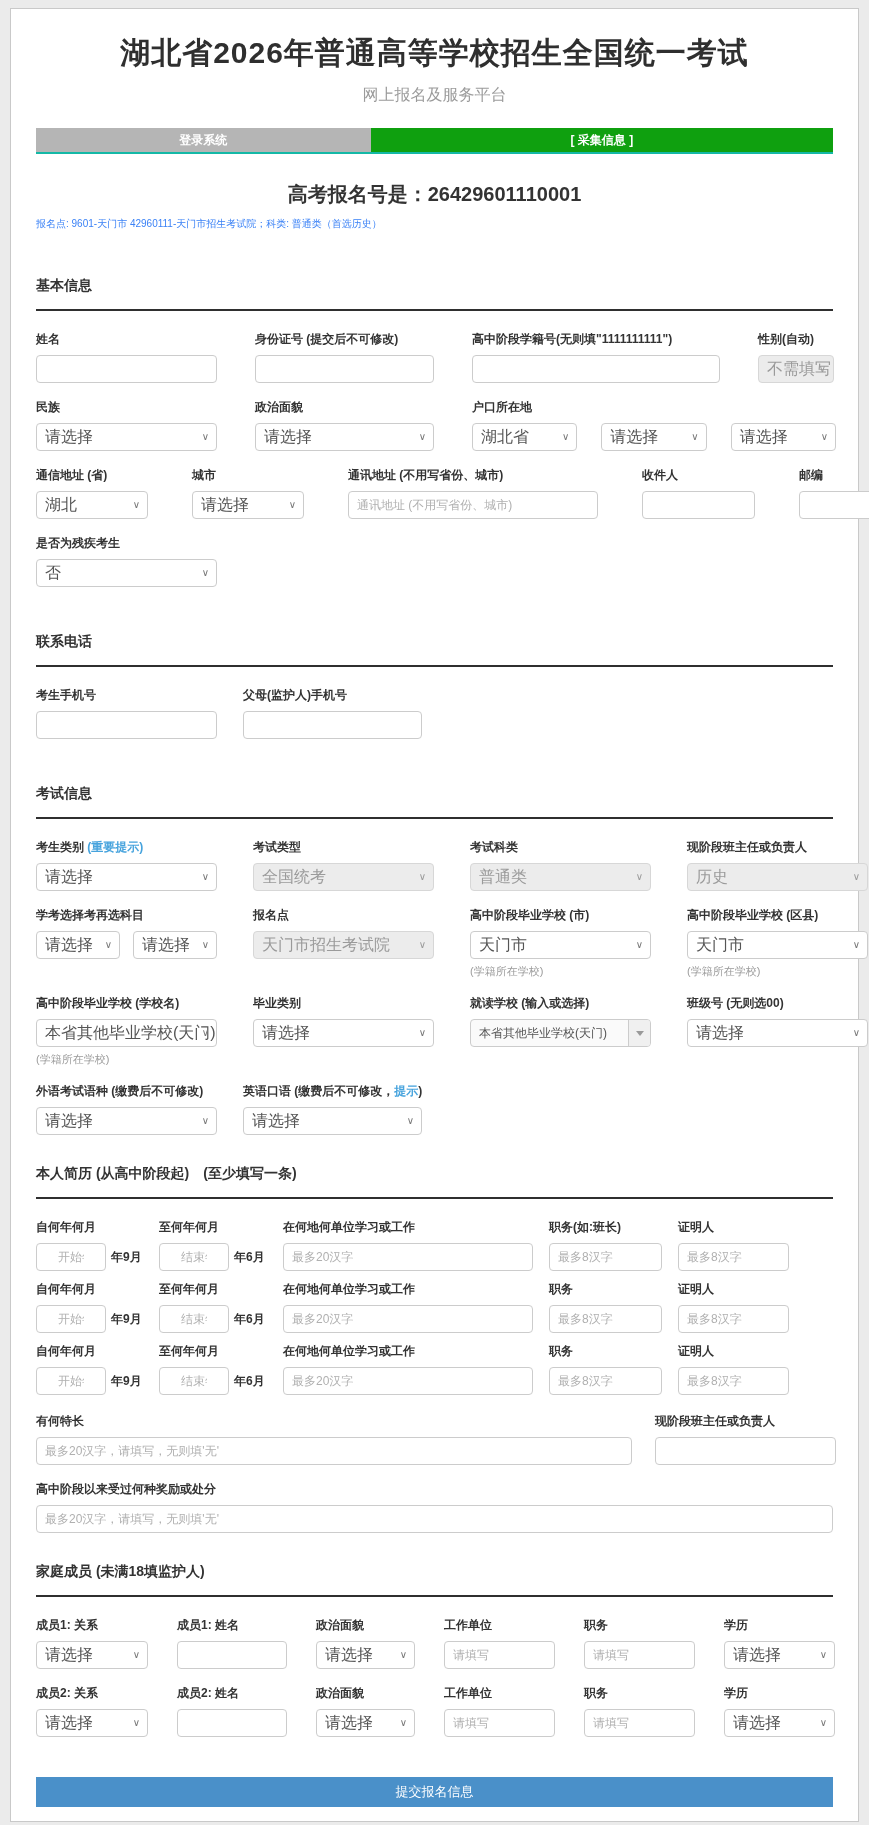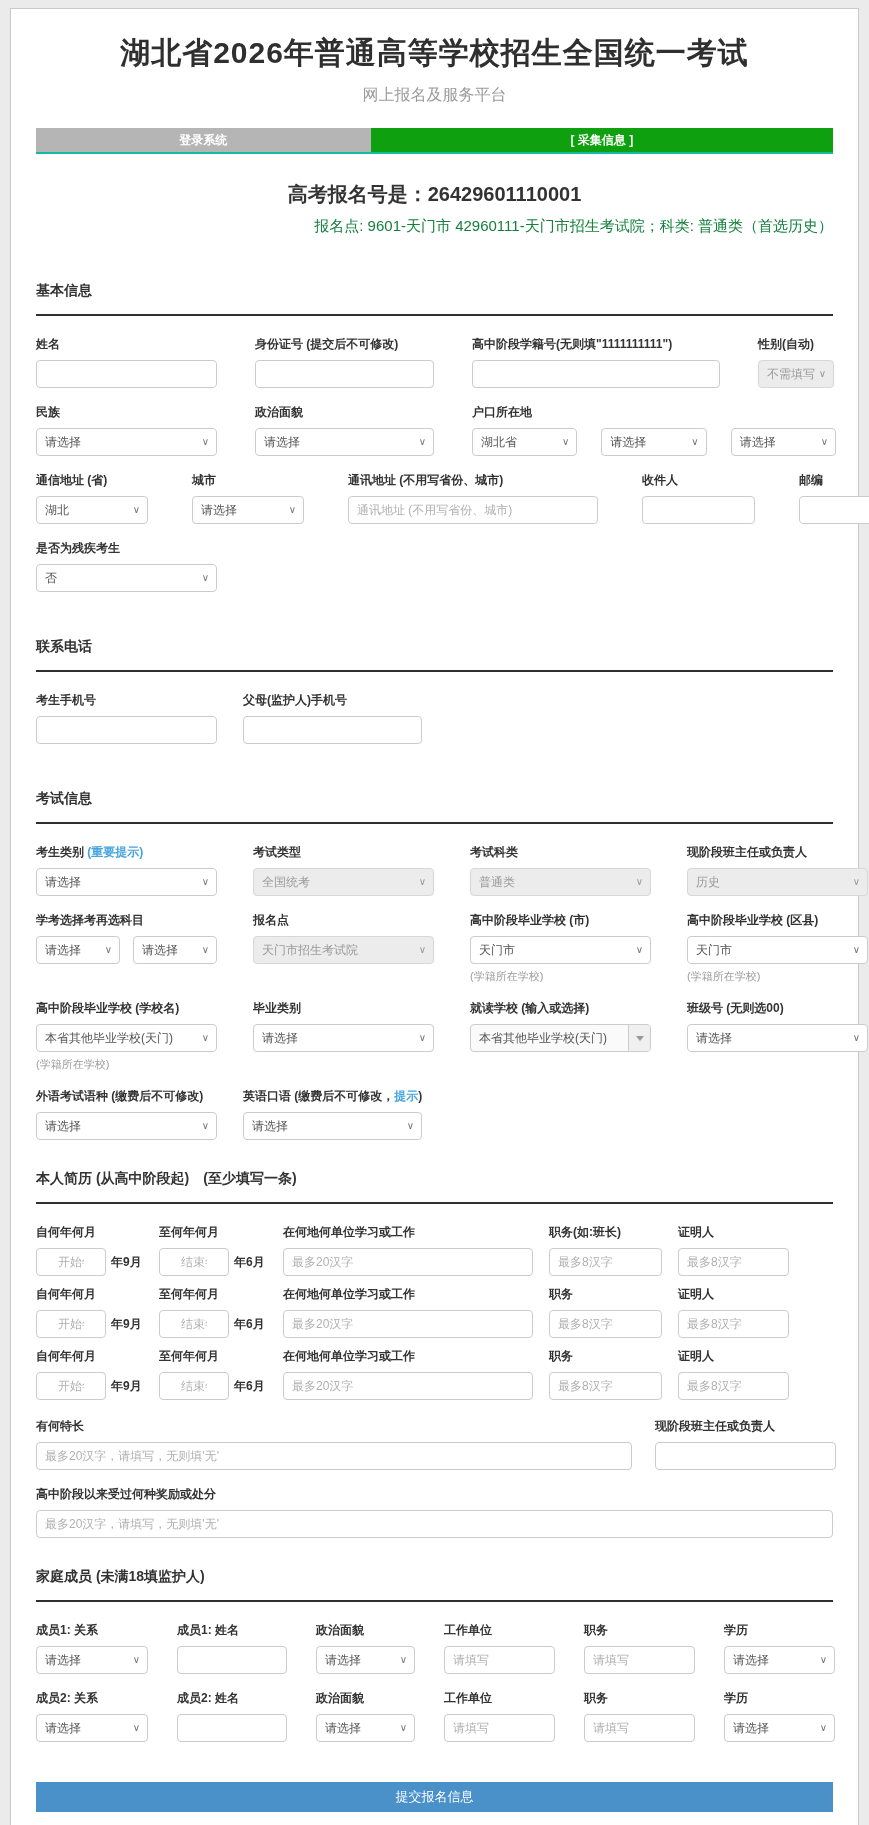--- a/index.html
+++ b/index.html
@@ -15,21 +15,21 @@
     margin: 8px 10px 0;
     padding: 24px 25px 14px;
   }
   .title { text-align: center; font-size: 30px; font-weight: bold; color: #2f2f2f; letter-spacing: 1px; }
   .subtitle { text-align: center; font-size: 16px; color: #9b9b9b; margin-top: 11px; }
   .tabbar { display: flex; margin-top: 22px; border-bottom: 2px solid #14b8a6; }
   .tab { height: 24px; line-height: 24px; text-align: center; color: #fff; font-size: 12px; font-weight: bold; cursor: pointer; }
   .tab-login { width: 42%; background: #b5b5b5; }
   .tab-collect { width: 58%; background: #0fa00f; }
   .regno { text-align: center; font-size: 20px; font-weight: 600; color: #333; margin-top: 27px; }
-  .reginfo { text-align: right; font-size: 15px; color: #15803d; margin-top: 9px; }
+  .reginfo { text-align: left; font-size: 10px; color: #3b82f6; margin-top: 9px; }
 
   .section-title {
     font-size: 14px; font-weight: bold; color: #333;
     margin-top: 46px; padding-bottom: 14px;
     border-bottom: 2px solid #2f2f2f; margin-bottom: 20px;
   }
   .mt-sm { margin-top: 30px; }
 
   .row { display: grid; margin-bottom: 16px; align-items: start; }
   .r-b1   { grid-template-columns: 181px 179px 248px 76px; column-gap: 38px; }
@@ -45,21 +45,21 @@
 
   .lbl { display: block; font-size: 12px; font-weight: bold; color: #333; margin-bottom: 7px; white-space: nowrap; }
   .inp {
     width: 100%; height: 28px; border: 1px solid #ccc; border-radius: 4px;
     padding: 0 8px; font-size: 12px; color: #444; background: #fff; outline: none;
     font-family: inherit;
   }
   .inp::placeholder { color: #b0b0b0; }
   .sel {
     position: relative; width: 100%; height: 28px; border: 1px solid #ccc; border-radius: 4px;
-    background: #fff; font-size: 12px; color: #555; line-height: 26px;
+    background: #fff; font-size: 16px; color: #555; line-height: 26px;
     padding: 0 20px 0 8px; white-space: nowrap; overflow: hidden; cursor: pointer;
   }
   .sel::after { content: "∨"; position: absolute; right: 7px; top: 0; line-height: 26px; font-size: 10px; color: #777; }
   .sel.disabled { background: #ececec; color: #9a9a9a; border-color: #d7d7d7; cursor: default; }
   .sel.disabled::after { color: #9a9a9a; }
   .helper { font-size: 11px; color: #9b9b9b; margin-top: 5px; }
   .link { color: #46a3dd; cursor: pointer; }
   .dual { display: grid; grid-template-columns: 84px 84px; column-gap: 13px; }
   .triple { display: grid; grid-template-columns: 1fr 1fr 1fr; column-gap: 24px; }
   .date-wrap { display: flex; align-items: center; gap: 5px; }

